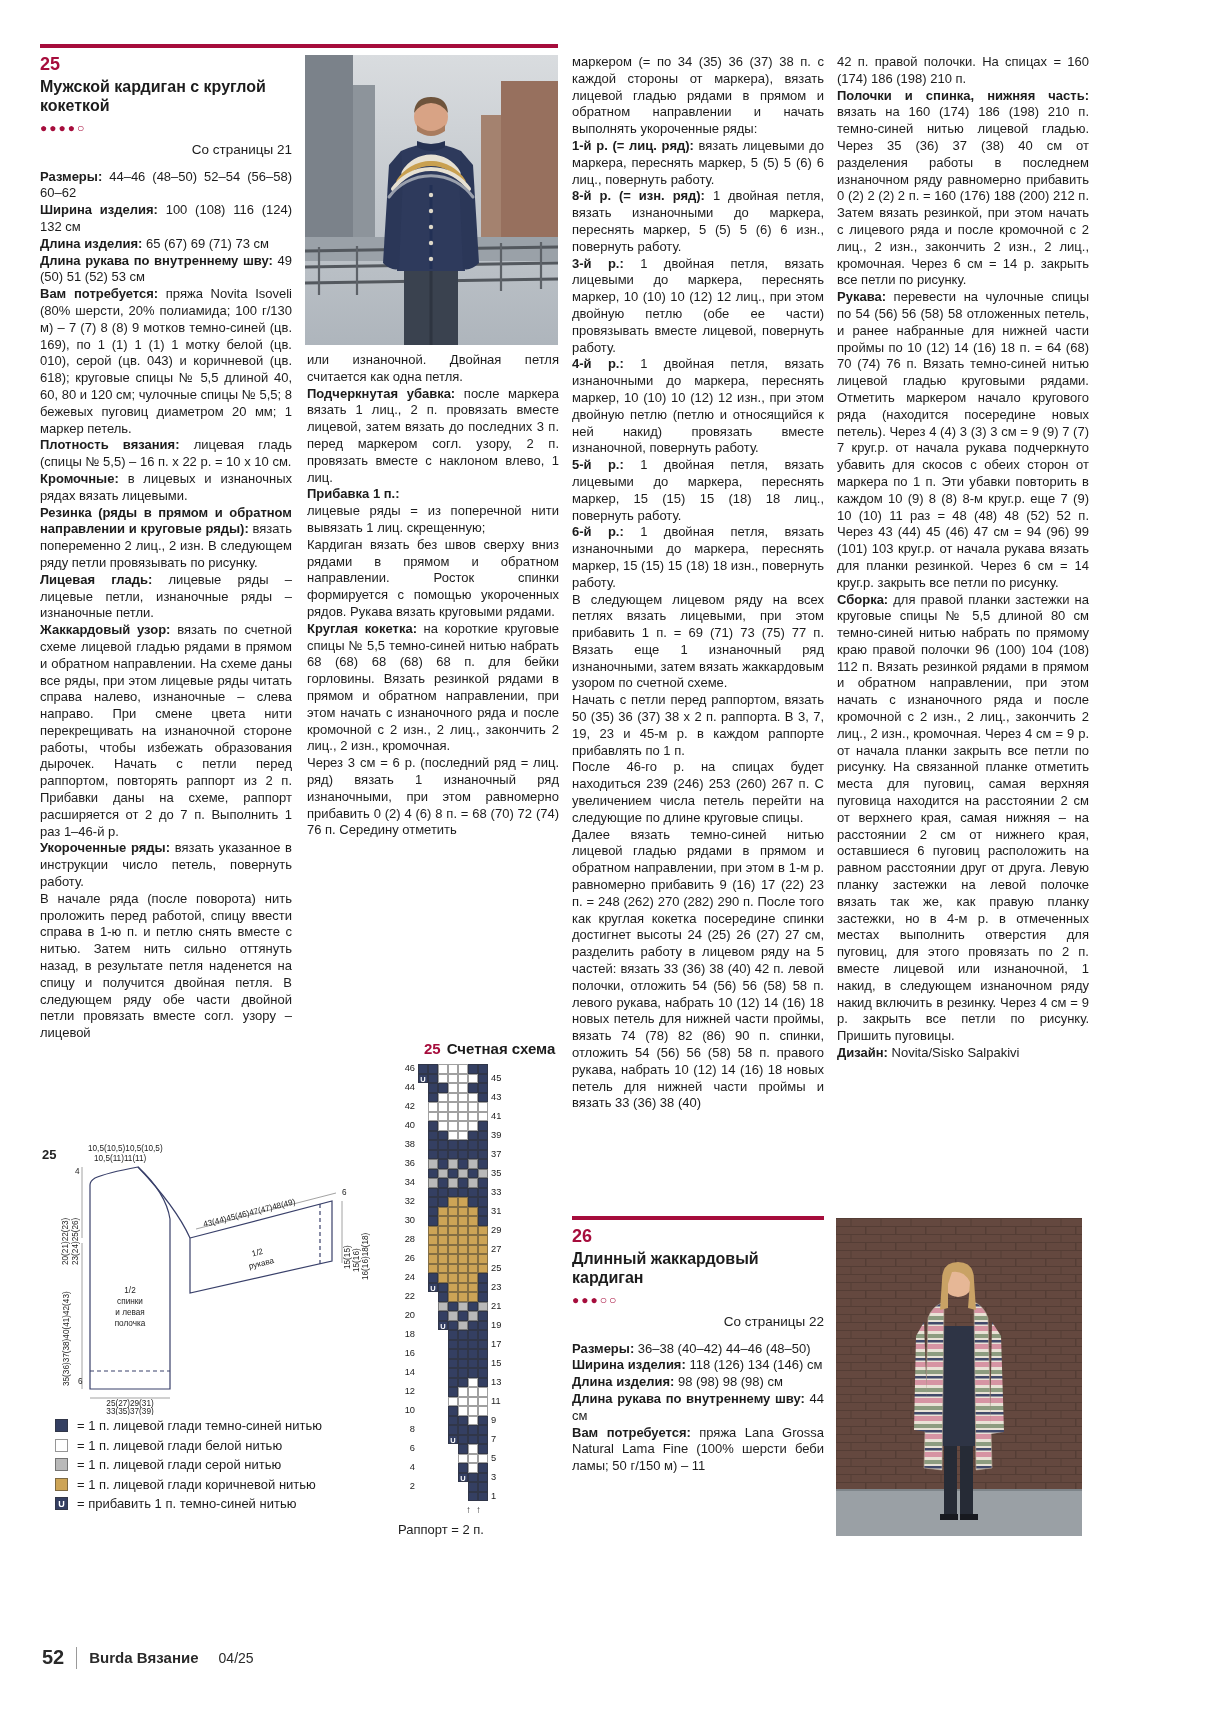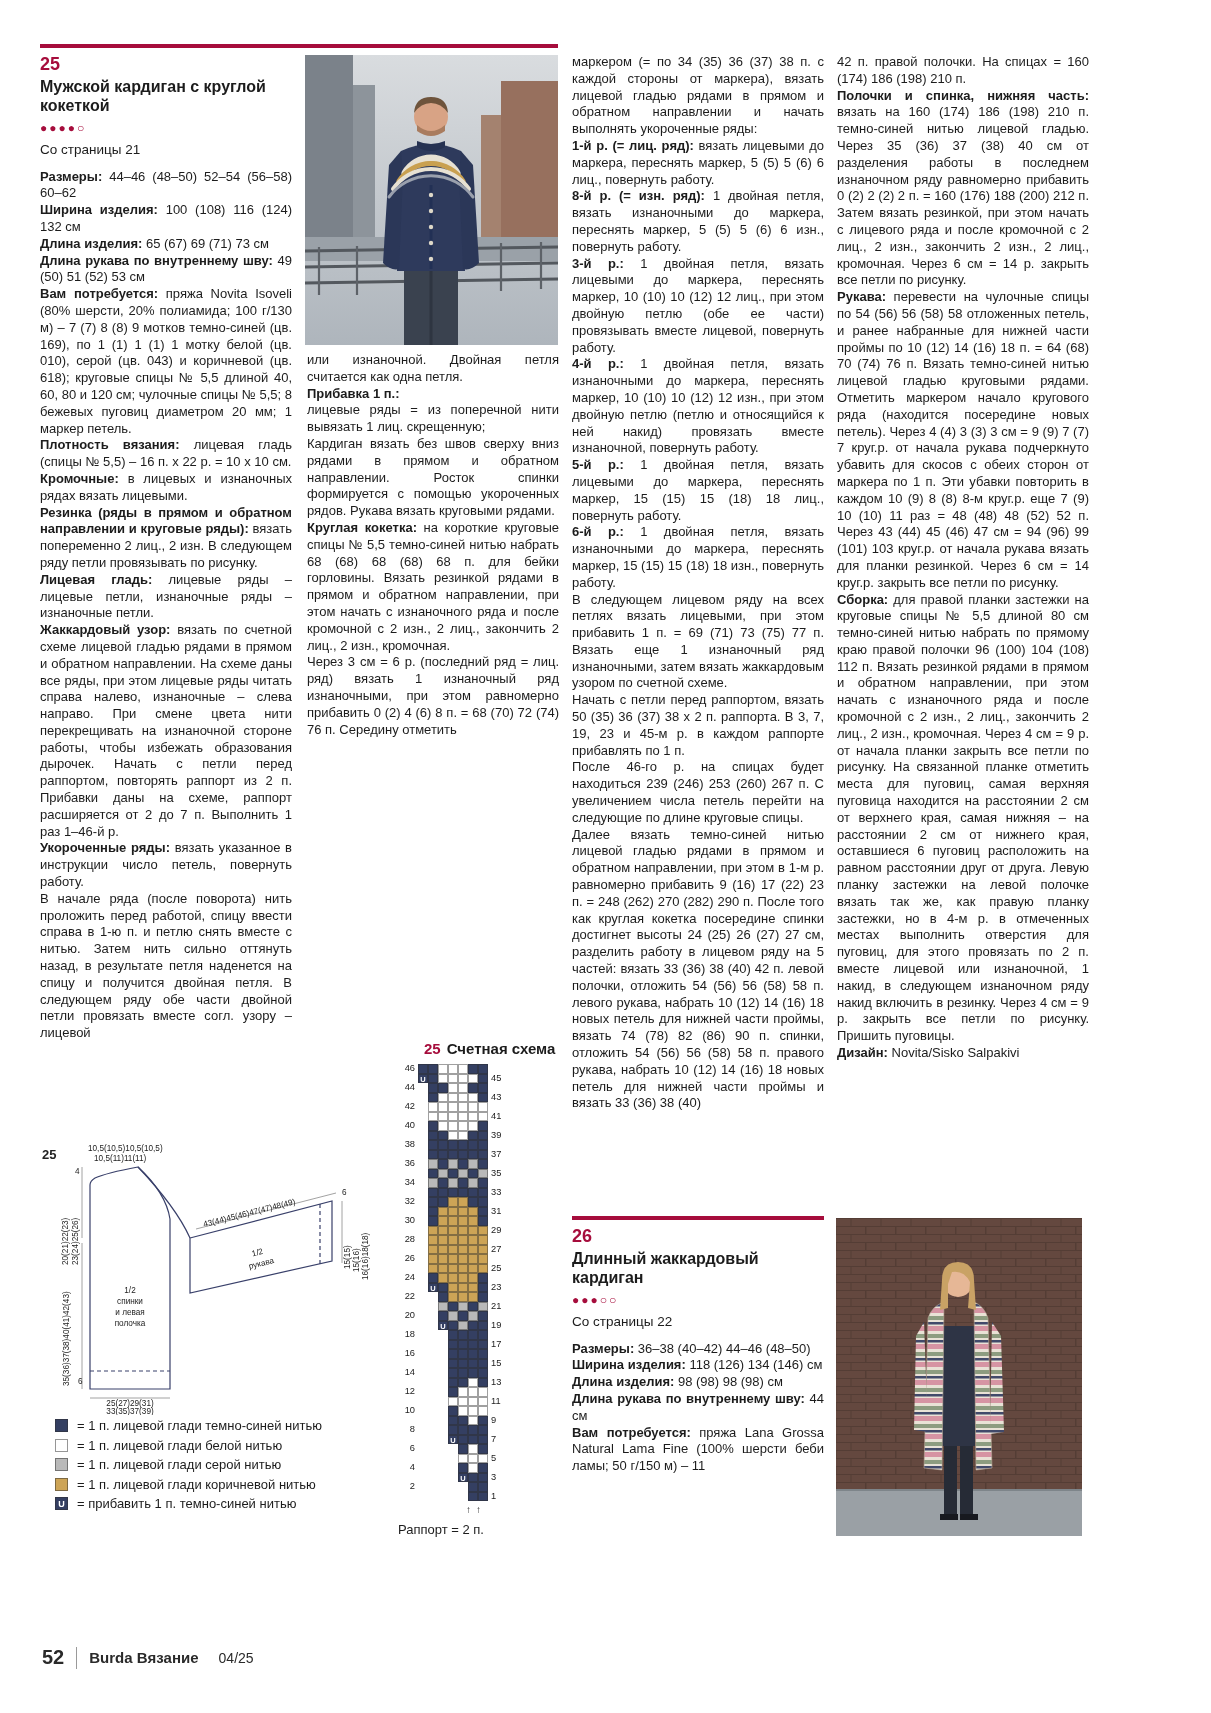--- a/index.html
+++ b/index.html
@@ -6,21 +6,21 @@
   .page{position:relative;width:1211px;height:1713px;background:#ffffff;overflow:hidden;
         font-family:"Liberation Sans",sans-serif;color:#1c1c1c;}
   .rule{position:absolute;height:4px;background:var(--accent,#a60d3c);}
   .col{position:absolute;width:252px;font-size:13px;line-height:16.8px;text-align:justify;overflow:hidden;}
   .para{margin:0;}
   .lead{font-weight:bold;}
   .lead-u{}
   .secnum{font-weight:bold;font-size:18px;line-height:20px;color:var(--accent,#a60d3c);margin-bottom:3px;}
   .sectitle{font-weight:bold;font-size:16px;line-height:19px;margin:0 0 5px 0;text-align:left;}
   .dots{color:var(--accent,#a60d3c);font-size:12px;letter-spacing:2px;margin-bottom:5px;}
-  .frompage{font-size:13.5px;margin-bottom:10px;text-align:left;}
+  .frompage{font-size:13.5px;margin-bottom:10px;text-align:right;}
   .photo{position:absolute;overflow:hidden;}
   .photo svg{display:block;}
   .chart-title{position:absolute;font-size:15px;font-weight:bold;white-space:nowrap;}
   .chart-title-num{color:var(--accent,#a60d3c);margin-right:6px;}
   .chart{position:absolute;}
   .chart-row{display:flex;height:9.5px;}
   .chart-num{width:20px;font-size:9.3px;line-height:9.5px;color:#222;}
   .num-left{text-align:right;padding-right:3px;box-sizing:border-box;}
   .num-right{text-align:left;padding-left:3px;box-sizing:border-box;}
   .cell{width:10px;height:9.5px;box-sizing:border-box;font-size:7.5px;line-height:9px;
@@ -118,20 +118,21 @@
         <circle cx="126" cy="62" r="17" fill="#d8a385"></circle>
         <path d="M109,58 Q110,42 126,42 Q142,42 143,58 Q136,48 126,48 Q116,48 109,58 Z" fill="#6e543c"></path>
         <path d="M112,70 Q126,82 140,70 L140,76 Q126,86 112,76 Z" fill="#a97c5f"></path>
       </g>
     </svg>
   </div>
 
   <div class="col" style="left:307px;top:352px;height:688px;">
     <div>
         <p class="para">или изнаночной. Двойная петля считается как одна петля.</p>
+        <p class="para"><span class="lead">Подчеркнутая убавка: </span>после маркера вязать 1 лиц., 2 п. провязать вместе лицевой, затем вязать до последних 3 п. перед маркером согл. узору, 2 п. провязать вместе с наклоном влево, 1 лиц.</p>
         <p class="para"><span class="lead">Прибавка 1 п.:</span></p>
         <p class="para"><span class="lead-u">лицевые ряды </span>= из поперечной нити вывязать 1 лиц. скрещенную;</p>
         <p class="para">Кардиган вязать без швов сверху вниз рядами в прямом и обратном направлении. Росток спинки формируется с помощью укороченных рядов. Рукава вязать круговыми рядами.</p>
         <p class="para"><span class="lead">Круглая кокетка: </span>на короткие круговые спицы № 5,5 темно-синей нитью набрать 68 (68) 68 (68) 68 п. для бейки горловины. Вязать резинкой рядами в прямом и обратном направлении, при этом начать с изнаночного ряда и после кромочной с 2 изн., 2 лиц., закончить 2 лиц., 2 изн., кромочная.</p>
         <p class="para">Через 3 см = 6 р. (последний ряд = лиц. ряд) вязать 1 изнаночный ряд изнаночными, при этом равномерно прибавить 0 (2) 4 (6) 8 п. = 68 (70) 72 (74) 76 п. Середину отметить</p>
       </div>
   </div>
 
   <div class="col" style="left:572px;top:54px;height:1152px;">
     <div>

